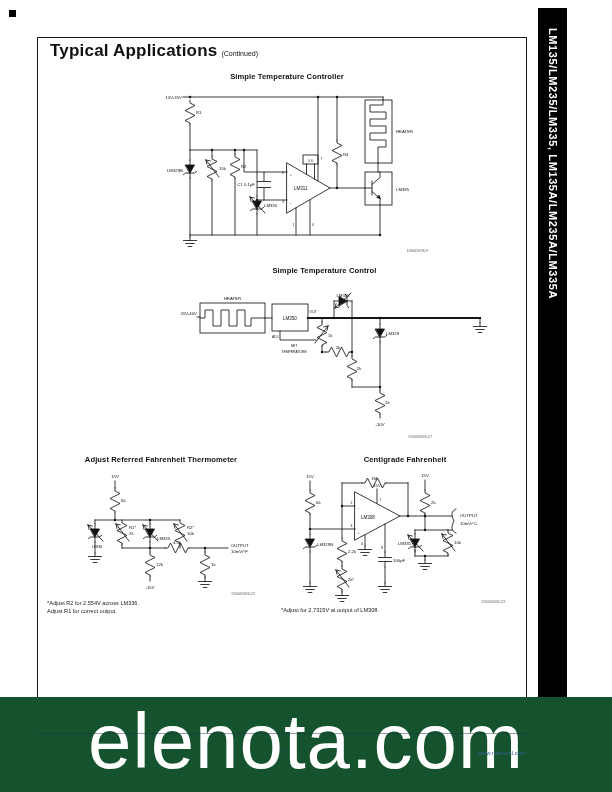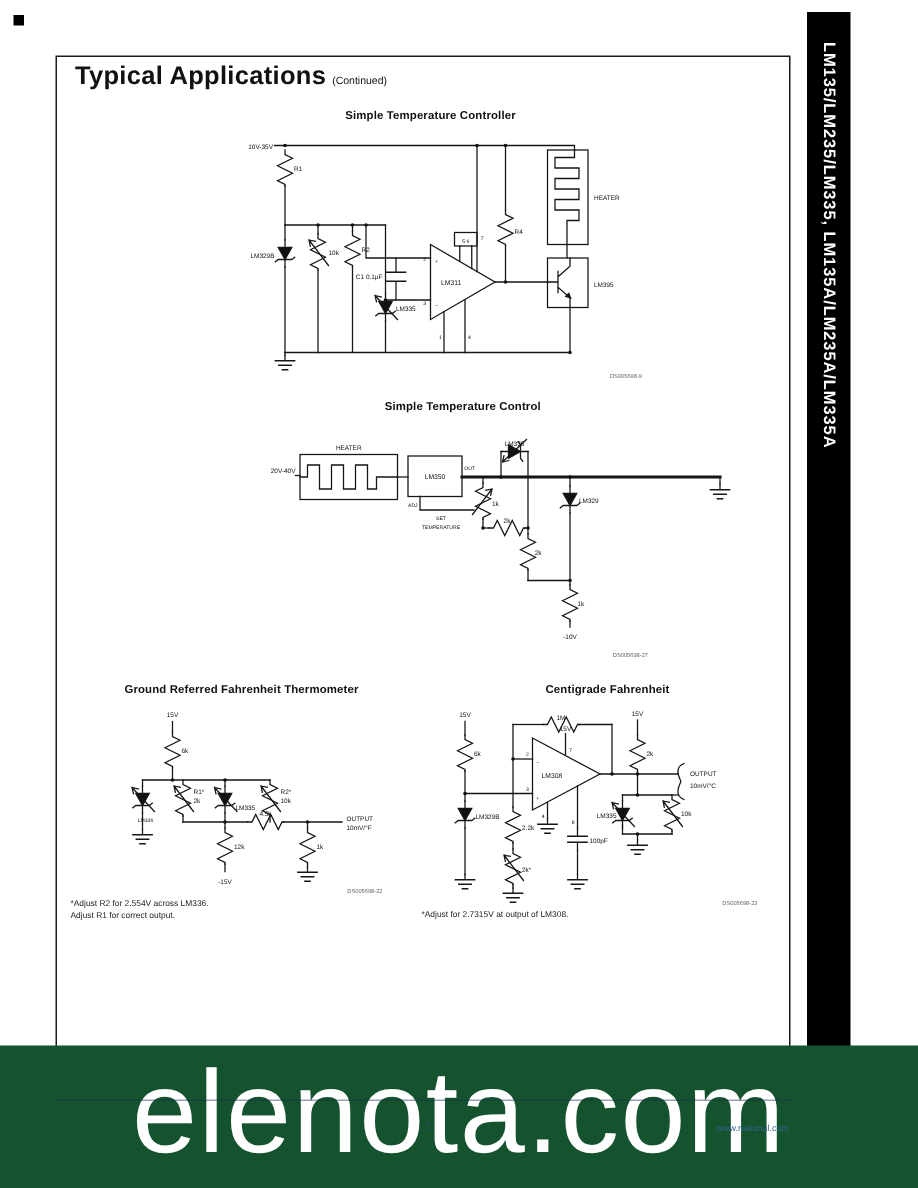--- a/index.html
+++ b/index.html
@@ -41,22 +41,22 @@
 <div class="page">
 
   <div class="corner-mark"></div>
   <div class="border-box"></div>
 
   <div class="header">
     <span class="t">Typical Applications</span><span class="c">(Continued)</span>
   </div>
 
   <div class="ctitle" style="left:287px;top:72px;text-align:center;">Simple Temperature Controller</div>
-  <div class="ctitle" style="left:287px;top:266px;padding-left:43px;">Simple Temperature Control</div>
-  <div class="ctitle" style="left:161px;top:455px;">Ground Referred Fahrenheit Thermometer</div>
+  <div class="ctitle" style="left:303px;top:266px;padding-left:43px;">Simple Temperature Control</div>
+  <div class="ctitle" style="left:161px;top:455px;">Adjust Referred Fahrenheit Thermometer</div>
   <div class="ctitle" style="left:405px;top:455px;">Centigrade Fahrenheit</div>
 
   <svg class="schem-layer" width="612" height="792" viewBox="0 0 612 792">
     <defs>
       <g id="rv">
           <path d="M0,0 V3 L5,5.5 L-5,10.5 L5,15.5 L-5,20.5 L0,23 V24"></path>
         </g>
       <g id="rh">
           <path d="M0,0 H3 L5.5,-5 L10.5,5 L15.5,-5 L20.5,5 L23,0 H24"></path>
         </g>

